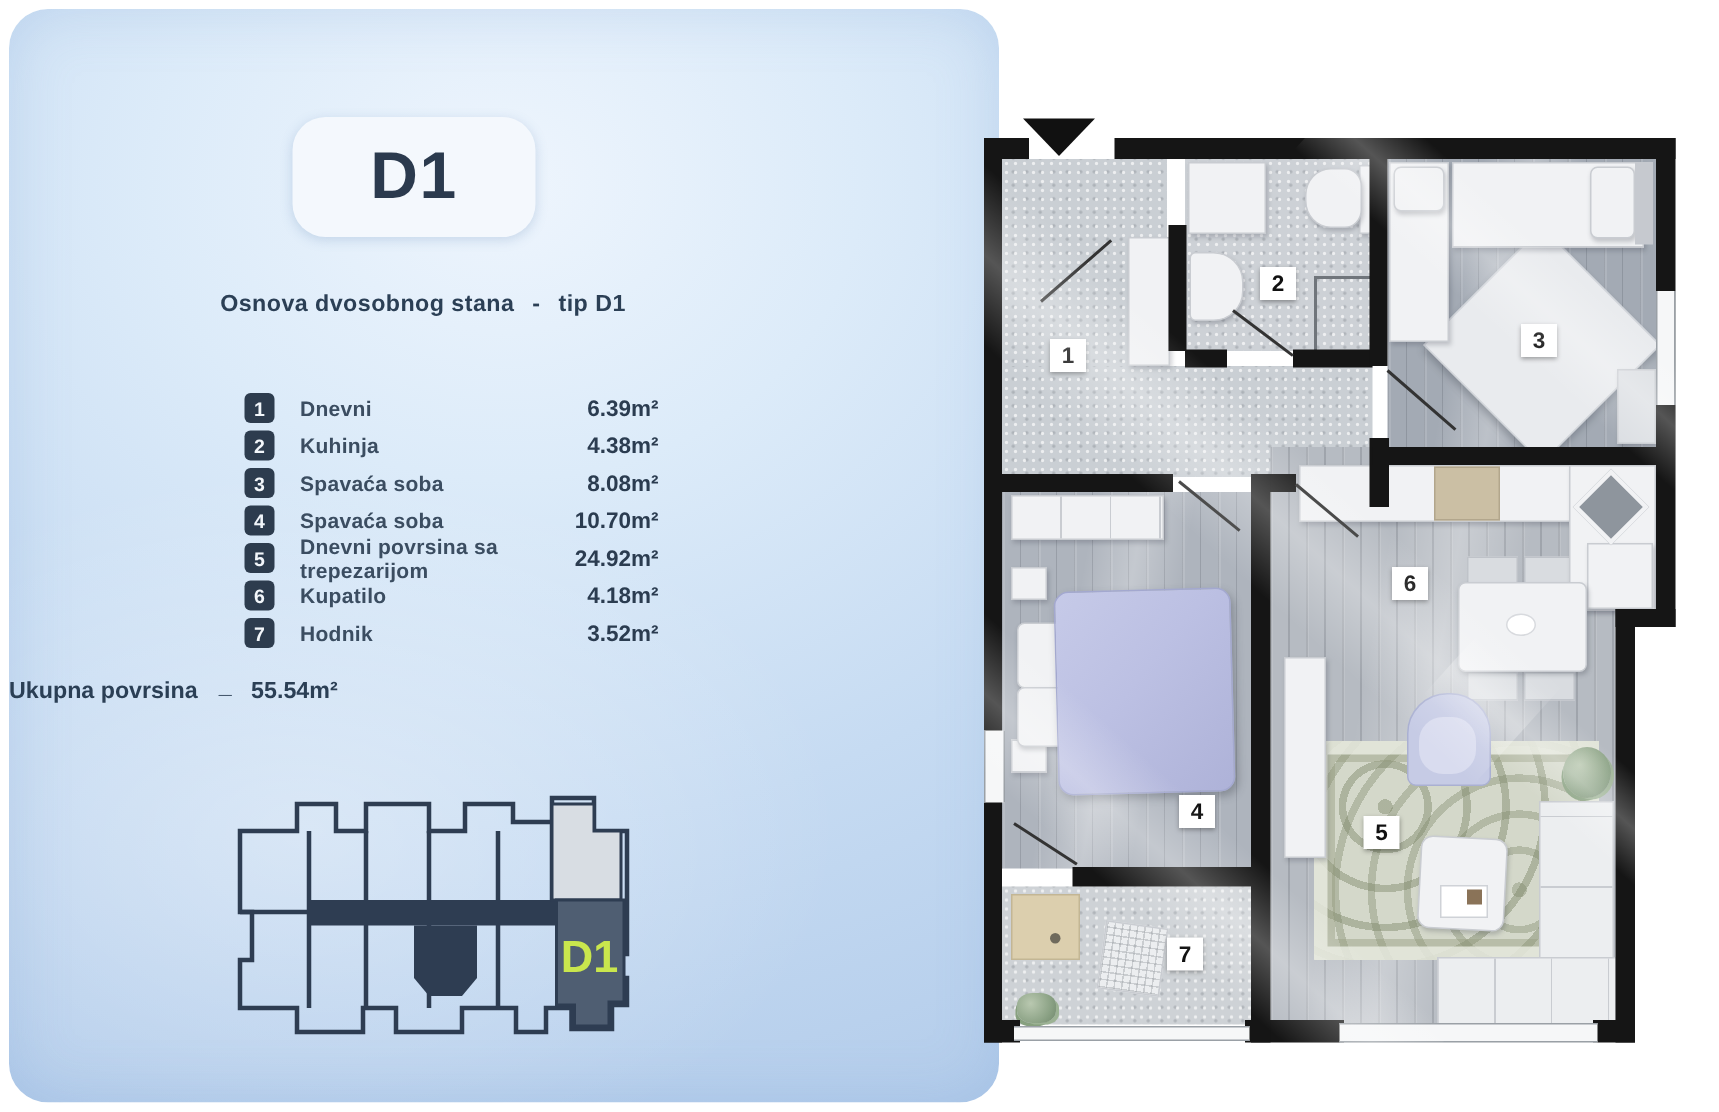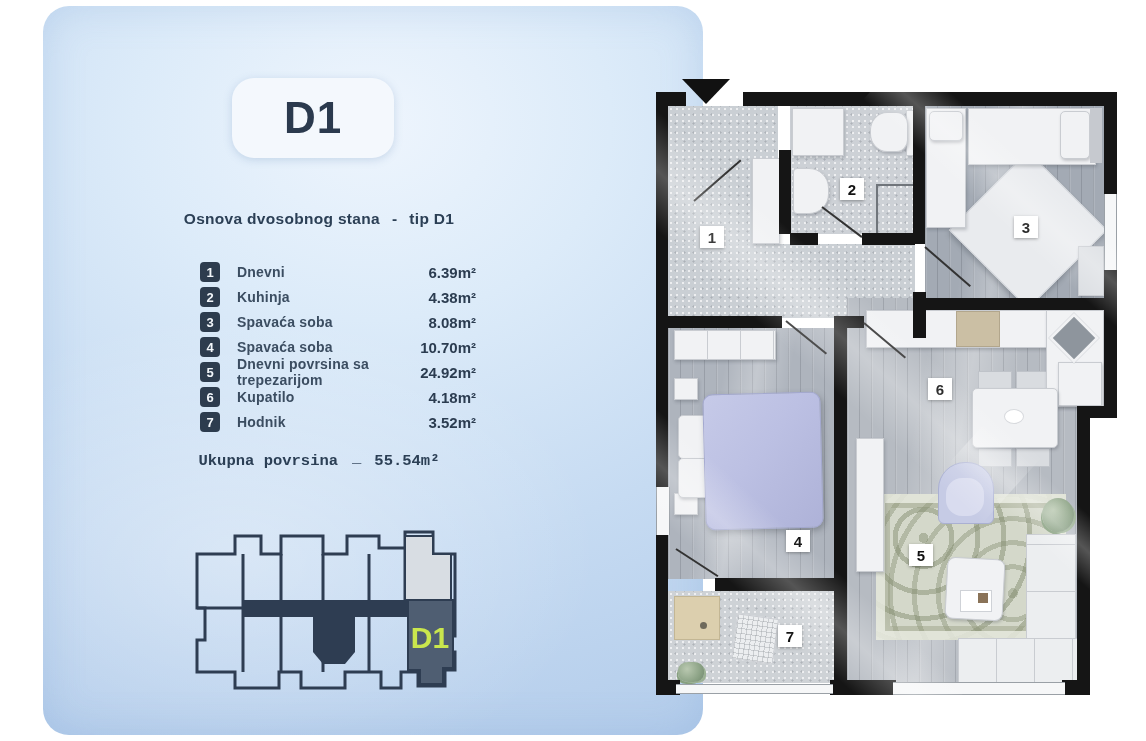--- a/index.html
+++ b/index.html
@@ -5,34 +5,34 @@
   html,body{margin:0;padding:0;}
   body{width:1146px;height:741px;position:relative;background:#ffffff;overflow:hidden;
        font-family:"Liberation Sans", sans-serif;}
   .abs{position:absolute;}
 
   
   .card{left:6px;top:6px;width:660px;height:729px;border-radius:26px;
     background:
       radial-gradient(90% 55% at 30% 75%, rgba(255,255,255,.35) 0%, rgba(255,255,255,0) 60%),
       radial-gradient(120% 90% at 50% 16%, #eef5fd 0%, #dcebf9 30%, #c6dbf2 65%, #b4cdeb 100%);
-    box-shadow:inset 0 0 40px rgba(120,160,210,.25);margin-left:37px;}
+    box-shadow:inset 0 0 40px rgba(120,160,210,.25);}
   .d1-badge{left:189px;top:72px;width:162px;height:80px;border-radius:22px;background:#f4f8fd;
     box-shadow:0 2px 8px rgba(90,130,180,.25);display:flex;align-items:center;justify-content:center;
     font-size:44px;font-weight:bold;color:#2b3a4e;letter-spacing:1px;}
-  .subtitle{left:0;top:204px;width:552px;display:flex;justify-content:center;gap:12px;
+  .subtitle{left:0;top:188px;width:552px;display:flex;justify-content:center;gap:12px;
     font-size:15.5px;font-weight:bold;color:#2b3f55;letter-spacing:.3px;}
   .room-list{left:157px;top:256px;width:276px;display:flex;flex-direction:column;gap:5px;list-style:none;margin:0;padding:0;}
   .room-row{display:flex;align-items:center;height:20px;}
   .num-badge{width:20px;height:20px;border-radius:4px;background:#2d3c4e;color:#f2f6fa;
     display:flex;align-items:center;justify-content:center;font-size:13px;font-weight:bold;flex:0 0 20px;}
   .room-label{margin-left:17px;font-size:14px;font-weight:bold;color:#3b4d61;letter-spacing:.2px;}
   .room-area{margin-left:auto;font-size:15px;font-weight:bold;color:#2b3c50;}
-  .total-row{left:0;top:446px;width:552px;display:flex;justify-content:center;align-items:center;gap:14px;
-    font-size:15.5px;font-weight:bold;color:#2b3f55;font-family:Liberation Mono, monospace;}
+  .total-row{left:0;top:446px;width:552px;display:flex;align-items:center;gap:14px;
+    font-size:15.5px;font-weight:bold;color:#2b3f55;}
   .total-sep{transform:translateY(-3px);letter-spacing:-1px;}
   .keyplan{left:140px;top:514px;width:290px;height:180px;}
 
   
   .wall{background:#151515;z-index:30;}
   .floor{z-index:5;}
   .speckle{background-color:#cacfd4;
     background-image:radial-gradient(rgba(255,255,255,.65) .8px, transparent 1.4px),
                      radial-gradient(rgba(95,102,110,.28) .8px, transparent 1.4px);
     background-size:6px 6px, 9px 9px;background-position:0 0, 3px 4px;}

